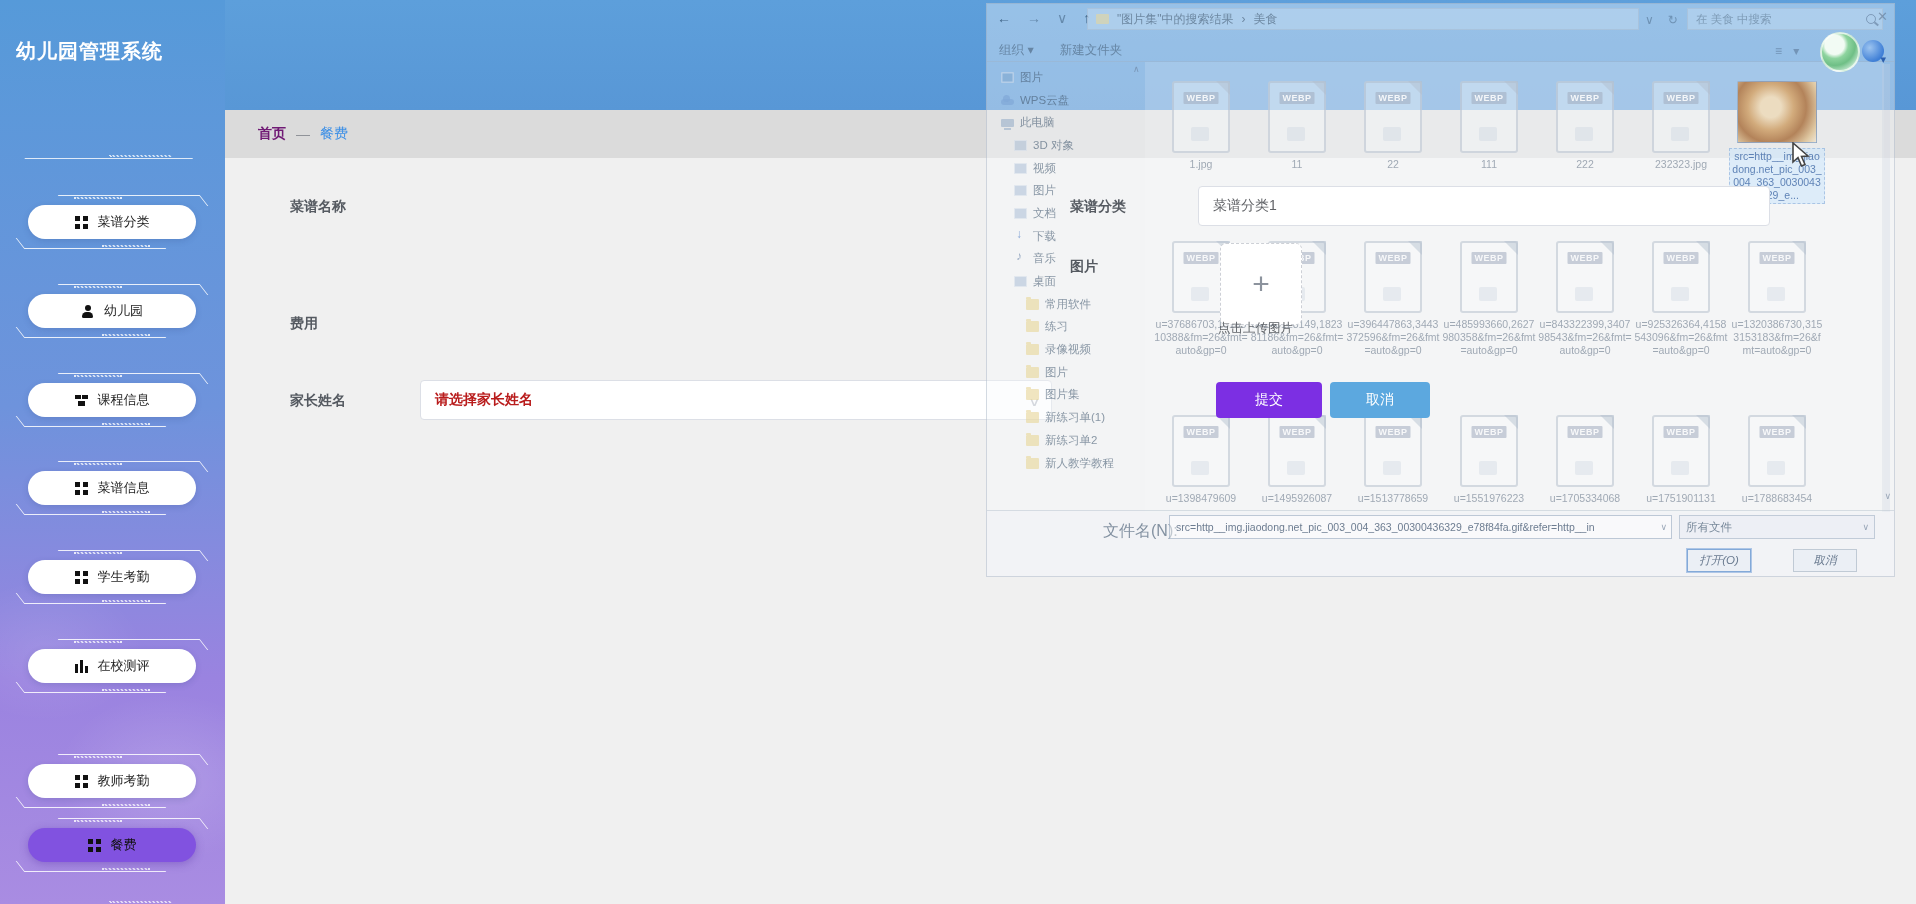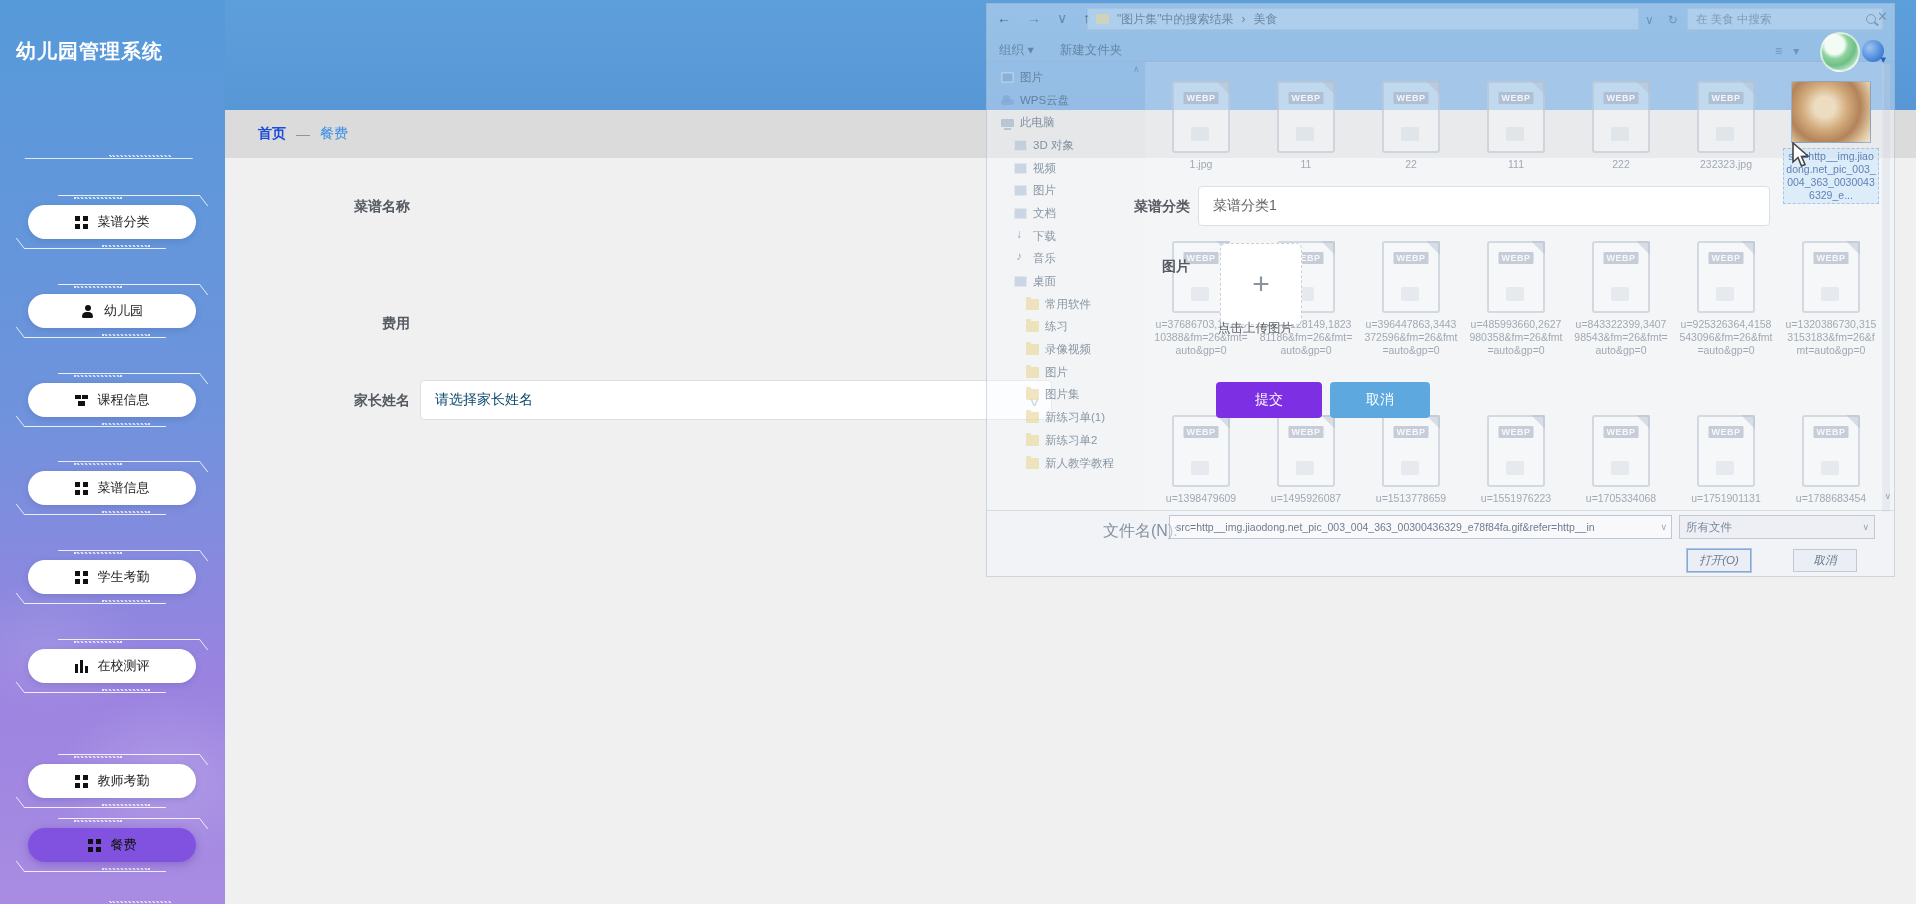--- a/index.html
+++ b/index.html
@@ -32,32 +32,32 @@
              linear-gradient(#111,#111) 0 8px/5px 5px no-repeat,linear-gradient(#111,#111) 8px 8px/5px 5px no-repeat;}
   .icon-user::before{content:"";position:absolute;left:3.5px;top:0;width:6px;height:6px;border-radius:50%;background:#111;}
   .icon-user::after{content:"";position:absolute;left:1px;bottom:0;width:11px;height:6px;border-radius:6px 6px 2px 2px;background:#111;}
   .icon-blocks{background:linear-gradient(#111,#111) 0 1px/6px 4px no-repeat,linear-gradient(#111,#111) 7px 1px/6px 4px no-repeat,
                linear-gradient(#111,#111) 3px 7px/7px 5px no-repeat;}
   .icon-chart{background:linear-gradient(#111,#111) 0 4px/3px 9px no-repeat,linear-gradient(#111,#111) 5px 0/3px 13px no-repeat,
               linear-gradient(#111,#111) 10px 6px/3px 7px no-repeat;}
 
   
   .crumbbar{position:absolute;left:225px;top:110px;right:0;height:48px;background:#dbdbdb;z-index:2;display:flex;align-items:center;padding-left:33px;gap:10px;font-size:14px;}
-  .crumb-home{color:#1d4ed8;font-weight:bold;cursor:pointer;}
+  .crumb-home{color:#701a75;font-weight:bold;cursor:pointer;}
   .crumb-sep{color:#909399;}
   .crumb-cur{color:var(--link,#3a8ee6);cursor:pointer;}
   .content{position:absolute;left:225px;top:158px;right:0;bottom:0;background:#f0f0f0;z-index:2;}
 
   
-  .flabel{position:absolute;width:120px;text-align:right;font-size:14px;font-weight:600;color:#555a61;z-index:5;}
+  .flabel{position:absolute;width:120px;font-size:14px;font-weight:600;color:#555a61;z-index:5;}
   .flabel.hi{z-index:20;}
   .inputbox{position:absolute;height:40px;background:#fff;border:1px solid #dcdfe6;border-radius:4px;display:flex;align-items:center;
     padding:0 14px;font-size:14px;color:#606266;z-index:5;box-sizing:border-box;}
   .inputbox.hi{z-index:20;}
-  .inputbox .ph{color:#0c4a6e;}
+  .inputbox .ph{color:#b91c1c;font-weight:bold;}
   .sel-arrow{position:absolute;right:12px;top:14px;color:#c0c4cc;font-size:12px;transform:scaleX(1.4);}
   .upload-box{position:absolute;left:1220px;top:243px;width:80px;height:80px;background:#fff;border:1px dashed #cdd0d6;border-radius:6px;
     display:flex;align-items:center;justify-content:center;color:#8c939d;font-size:30px;font-weight:300;z-index:20;cursor:pointer;}
   .upload-hint{position:absolute;left:1218px;top:320px;font-size:12.5px;color:#5f6368;z-index:20;}
   .btn{position:absolute;height:36px;border-radius:4px;color:#fff;font-size:14px;display:flex;align-items:center;justify-content:center;z-index:20;cursor:pointer;}
   .btn-submit{left:1216px;top:382px;width:106px;background:var(--accent,#7c2fe3);}
   .btn-cancel{left:1330px;top:382px;width:100px;background:var(--cancel,#5ca8df);}
 
   
   .avatar{position:absolute;left:1820px;top:32px;width:40px;height:40px;border-radius:50%;z-index:30;cursor:pointer;
@@ -98,21 +98,21 @@
   .t-pc::after{content:"";position:absolute;bottom:-3px;left:3px;width:7px;height:2px;background:rgba(140,165,195,.75);}
   .t-obj,.t-video,.t-pic,.t-doc,.t-desk{background:rgba(150,175,205,.6);border-radius:1px;box-shadow:inset 0 0 0 1px rgba(255,255,255,.45);}
   .t-down,.t-music{background:none;}
   .t-down::before{content:"↓";position:absolute;left:2px;top:-4px;color:rgba(55,108,190,.8);font-size:12px;font-weight:bold;}
   .t-music::before{content:"♪";position:absolute;left:2px;top:-4px;color:rgba(90,120,160,.8);font-size:12px;}
   .tree-scroll{position:absolute;left:146px;top:60px;font-size:9px;color:rgba(100,120,145,.55);}
   .grid-scrollbar{position:absolute;right:4px;top:60px;width:8px;height:448px;background:rgba(200,210,222,.28);}
   .grid-scroll-down{position:absolute;right:3px;top:487px;font-size:9px;color:rgba(100,120,145,.6);}
 
   .grid{position:absolute;left:160px;top:0;width:740px;height:509px;}
-  .grow{position:absolute;left:6px;display:flex;gap:9px;}
+  .grow{position:absolute;left:6px;display:flex;}
   .gcell{width:96px;display:flex;flex-direction:column;align-items:center;cursor:pointer;}
   .ficon{width:54px;height:68px;border:2px solid rgba(175,185,200,.5);border-radius:3px;background:rgba(250,251,253,.35);position:relative;}
   .ficon::before{content:"";position:absolute;right:-2px;top:-2px;width:14px;height:14px;background:rgba(175,188,203,.45);
     clip-path:polygon(0 0,100% 100%,100% 0);}
   .ficon::after{content:"";position:absolute;left:17px;bottom:10px;width:18px;height:14px;border-radius:2px;background:rgba(190,200,214,.28);}
   .fbadge{position:absolute;left:50%;top:9px;transform:translateX(-50%);background:rgba(160,172,190,.55);color:rgba(255,255,255,.85);
     font-size:9px;font-weight:bold;letter-spacing:.5px;padding:1px 3px;border-radius:1px;}
   .fthumb{width:80px;height:62px;border:1px solid rgba(130,170,220,.7);box-sizing:border-box;
     background:radial-gradient(circle at 42% 42%,#ecdcc0 0 18%,#d2ab7c 40%,#b3835a 62%,#dfc8a2 85%,#efe6d6);}
   .fname{margin-top:5px;max-width:96px;font-size:10.5px;line-height:13px;color:rgba(90,106,126,.55);text-align:center;word-break:break-all;}

